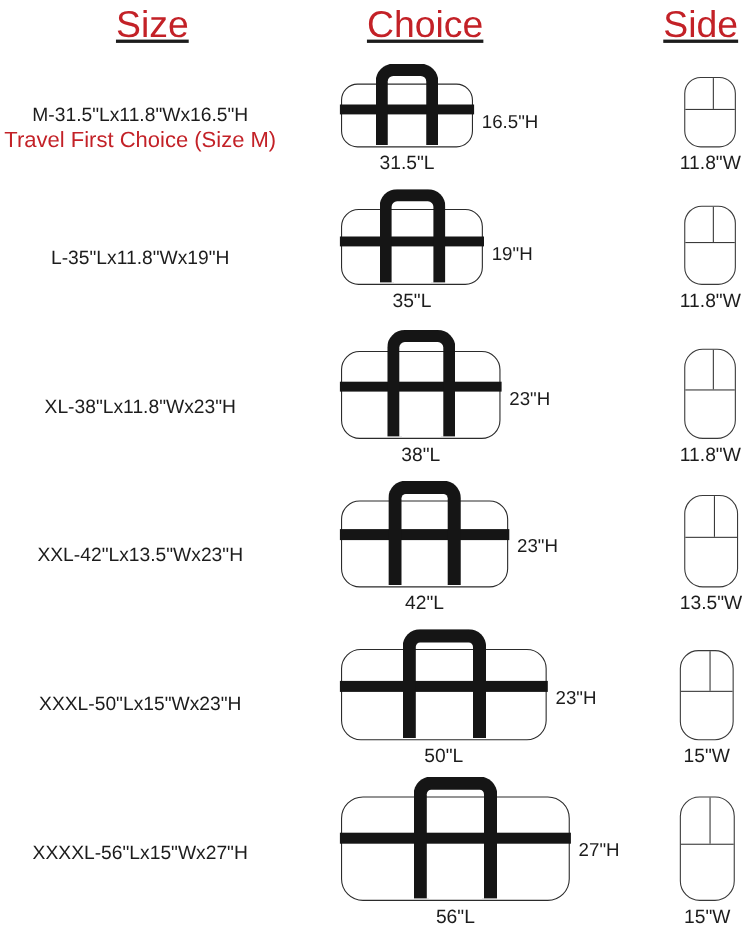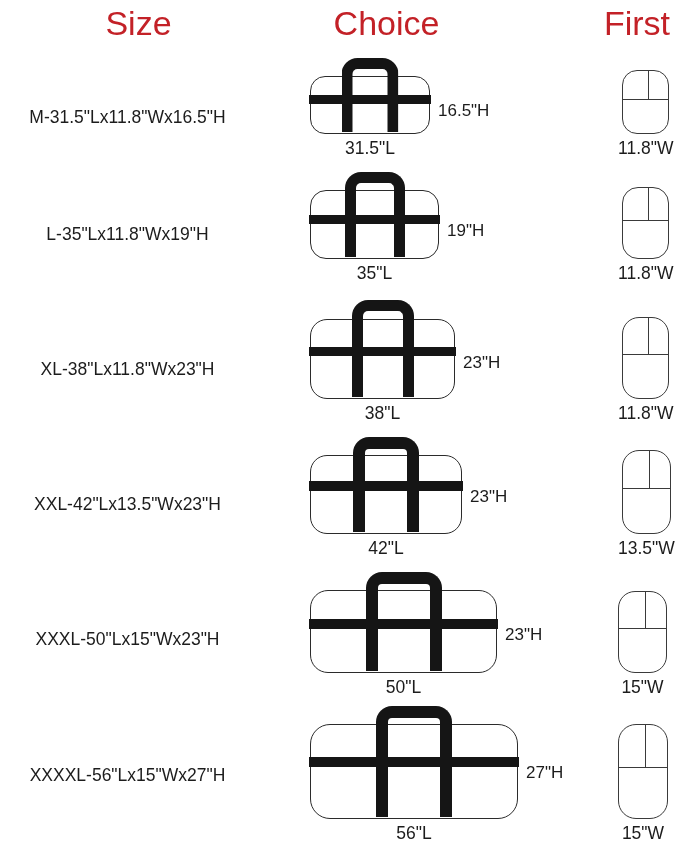--- a/index.html
+++ b/index.html
@@ -6,21 +6,21 @@
   .sheet {
     position:relative;
     width:679px; height:843px;
     background:#ffffff;
     font-family:"Liberation Sans", sans-serif;
     color:#1c1c1c;
     overflow:hidden;
     box-sizing:border-box;
   }
   
-  .header { display:flex; height:44px; }
+  .header { display:flex; height:44px;text-decoration:underline; }
   .header .hcell { font-size:34px; line-height:46px; color:#c32127; text-align:center; box-sizing:border-box; }
   .hcell.size  { width:255px; padding-left:22px; }
   .hcell.front { width:285px; padding-right:22px; }
   .hcell.side  { width:139px; padding-left:55px; }
 
   
   .row { display:flex; box-sizing:border-box; }
   .col-size {
     width:255px; display:flex; flex-direction:column;
     justify-content:center; align-items:center; text-align:center; box-sizing:border-box;
@@ -84,26 +84,27 @@
   .r6 { height:137px; --bw:208px; --bh:95px; --hw:76px; --band:51px; --r:20px; --st:12px; --sw:50px; --sh:95px; --sr:18px; --pad:0px;  --bandh:10px; }
 </style>
 </head>
 <body>
 
 <div class="sheet">
 
   <div class="header">
     <div class="hcell size">Size</div>
     <div class="hcell front">Choice</div>
-    <div class="hcell side">First</div>
+    <div class="hcell side">Side</div>
   </div>
 
   <div class="row r1">
     <div class="col-size">
       <div class="size-label">M-31.5"Lx11.8"Wx16.5"H</div>
+      <div class="brand-note">Travel First Choice (Size M)</div>
     </div>
     <div class="col-front">
       <div class="bagfig">
         <div class="bag-body"></div>
         <div class="bag-band"></div>
         <div class="bag-handle"></div>
         <div class="h-label">16.5"H</div>
       </div>
       <div class="l-label">31.5"L</div>
     </div>

